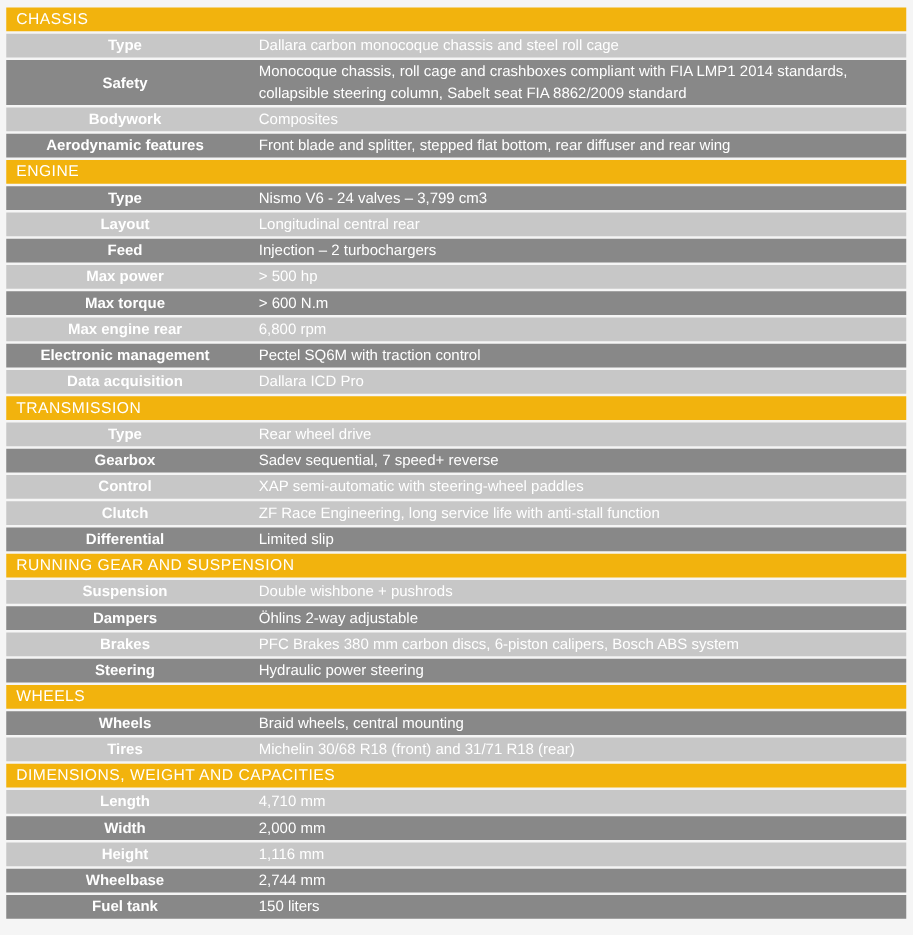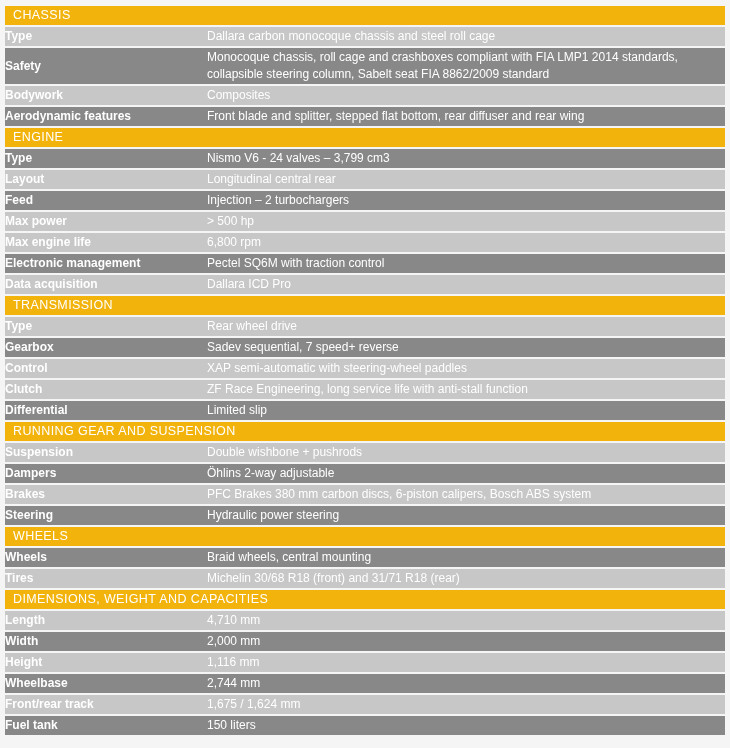--- a/index.html
+++ b/index.html
@@ -41,21 +41,21 @@
     color: var(--text);
     font-size: 12px;
     line-height: 17px;
     padding: 1px 0;
   }
   .spec-row.light { background: var(--row-light); }
   .spec-row.dark  { background: var(--row-dark); }
   .spec-label {
     width: 190px;
     flex-shrink: 0;
-    text-align: left;
+    text-align: center;
     font-weight: bold;
   }
   .spec-value {
     flex: 1;
     padding-left: 12px;
     padding-right: 19px;
   }
 </style>
 </head>
 <body>
@@ -88,22 +88,26 @@
     <div class="spec-value">Longitudinal central rear</div>
   </div>
     <div class="spec-row dark">
     <div class="spec-label">Feed</div>
     <div class="spec-value">Injection – 2 turbochargers</div>
   </div>
     <div class="spec-row light">
     <div class="spec-label">Max power</div>
     <div class="spec-value">&gt; 500 hp</div>
   </div>
+    <div class="spec-row dark">
+    <div class="spec-label">Max torque</div>
+    <div class="spec-value">&gt; 600 N.m</div>
+  </div>
     <div class="spec-row light">
-    <div class="spec-label">Max engine life</div>
+    <div class="spec-label">Max engine rear</div>
     <div class="spec-value">6,800 rpm</div>
   </div>
     <div class="spec-row dark">
     <div class="spec-label">Electronic management</div>
     <div class="spec-value">Pectel SQ6M with traction control</div>
   </div>
     <div class="spec-row light">
     <div class="spec-label">Data acquisition</div>
     <div class="spec-value">Dallara ICD Pro</div>
   </div>
@@ -164,21 +168,17 @@
     <div class="spec-value">2,000 mm</div>
   </div>
     <div class="spec-row light">
     <div class="spec-label">Height</div>
     <div class="spec-value">1,116 mm</div>
   </div>
     <div class="spec-row dark">
     <div class="spec-label">Wheelbase</div>
     <div class="spec-value">2,744 mm</div>
   </div>
-    <div class="spec-row light">
-    <div class="spec-label">Front/rear track</div>
-    <div class="spec-value">1,675 / 1,624 mm</div>
-  </div>
     <div class="spec-row dark">
     <div class="spec-label">Fuel tank</div>
     <div class="spec-value">150 liters</div>
   </div>
   </div>
 
 </body></html>

